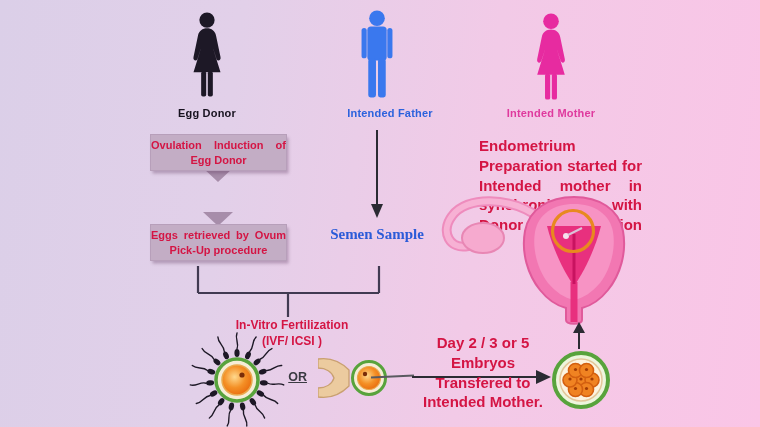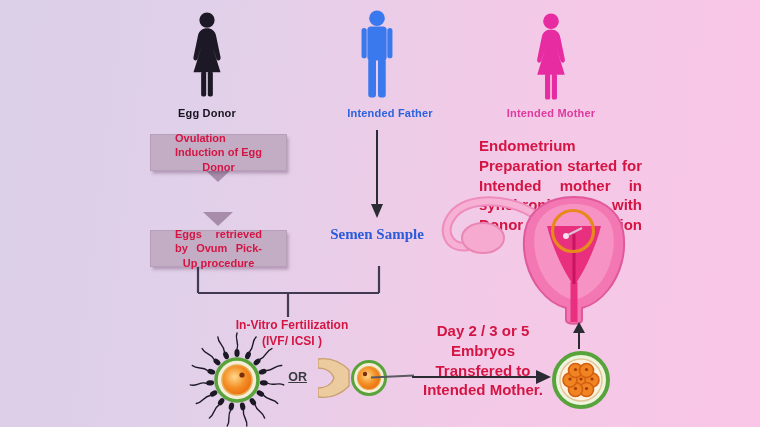--- a/index.html
+++ b/index.html
@@ -10,21 +10,21 @@
   }
   .abs{position:absolute;}
   .person-label{font-weight:bold;font-size:11px;text-align:center;letter-spacing:.2px;}
   .lbl-donor{color:#17121f;}
   .lbl-father{color:#2b62dd;}
   .lbl-mother{color:#df3a9e;}
   .step-box{
     left:150px;width:137px;background:#c3adc5;border:1px solid #b79fba;
     box-shadow:1.5px 2.5px 3px rgba(90,50,90,.35);
     color:#d41544;font-weight:bold;font-size:11px;line-height:1.28;
-    text-align:justify;text-align-last:center;padding:4px 24px;box-sizing:border-box;
+    text-align:justify;text-align-last:center;padding:4px 0;box-sizing:border-box;
     z-index:2;display:flex;align-items:center;
   }
   .step-box span{width:100%;}
   .tri-connector{
     width:0;height:0;z-index:1;
     border-left:15px solid transparent;border-right:15px solid transparent;
     border-top:14px solid #a78daa;
   }
   .red-note{color:#d41544;font-weight:bold;font-size:15px;line-height:1.32;}
   .blue-label{color:#2b5bd8;font-weight:bold;font-size:15px;text-align:center;font-family:Liberation Serif, serif;}
@@ -67,21 +67,21 @@
       <rect x="30.9" y="66" width="5.6" height="28" rx="2"></rect>
     </g>
   </svg>
   <div class="abs person-label lbl-mother" style="left:471px;top:107px;width:160px;">Intended Mother</div>
 
   <div class="abs step-box" style="top:134px;height:37px;">
     <span>Ovulation Induction of Egg Donor</span>
   </div>
   <div class="abs tri-connector" style="left:203px;top:168px;"></div>
   <div class="abs tri-connector" style="left:203px;top:212px;"></div>
-  <div class="abs step-box" style="top:230px;height:37px;align-items:center;">
+  <div class="abs step-box" style="top:224px;height:37px;align-items:center;">
     <span>Eggs retrieved by Ovum Pick-Up procedure</span>
   </div>
 
   <svg class="abs" style="left:369px;top:130px;" width="16" height="90" viewBox="0 0 16 90">
     <line x1="8" y1="0" x2="8" y2="76" stroke="#2b2b33" stroke-width="2"></line>
     <polygon points="2,74 14,74 8,88" fill="#2b2b33"></polygon>
   </svg>
   <div class="abs blue-label" style="left:297px;top:226px;width:160px;">Semen Sample</div>
 
   <div class="abs red-note" style="left:479px;top:136px;width:163px;text-align:justify;text-align-last:center;">Endometrium Preparation started for Intended mother in synchronisation with Donor Stimulation Cycle.</div>
@@ -169,21 +169,21 @@
     <circle cx="51" cy="28" r="11.5" fill="url(#eggGrad2)" stroke="#e9a94e" stroke-width="1.2"></circle>
     <circle cx="47" cy="24" r="2.2" fill="#7a2d08"></circle>
     <line x1="53" y1="27.5" x2="96" y2="25.5" stroke="#5a5a60" stroke-width="2"></line>
   </svg>
 
   <svg class="abs" style="left:412px;top:366px;" width="140" height="22" viewBox="0 0 140 22">
     <line x1="0" y1="11" x2="126" y2="11" stroke="#2b2b33" stroke-width="2"></line>
     <polygon points="124,4 124,18 139,11" fill="#2b2b33"></polygon>
   </svg>
 
-  <div class="abs red-note" style="left:415px;top:321px;width:136px;text-align:center;">Day 2 / 3 or 5 Embryos Transfered to Intended Mother.</div>
+  <div class="abs red-note" style="left:415px;top:333px;width:136px;text-align:center;">Day 2 / 3 or 5 Embryos Transfered to Intended Mother.</div>
 
   <svg class="abs" style="left:551px;top:350px;" width="60" height="60" viewBox="0 0 60 60">
     <circle cx="30" cy="30" r="27" fill="#eef5dd" stroke="#58a33c" stroke-width="4"></circle>
     <circle cx="30" cy="30" r="21" fill="#fdf3e0" stroke="#e3c79a" stroke-width="1.5"></circle>
     <g fill="#f08322" stroke="#d35f10" stroke-width="1.6">
       <circle cx="30" cy="30" r="7"></circle>
       <circle cx="41" cy="30" r="7"></circle>
       <circle cx="35.5" cy="39.5" r="7"></circle>
       <circle cx="24.5" cy="39.5" r="7"></circle>
       <circle cx="19" cy="30" r="7"></circle>

